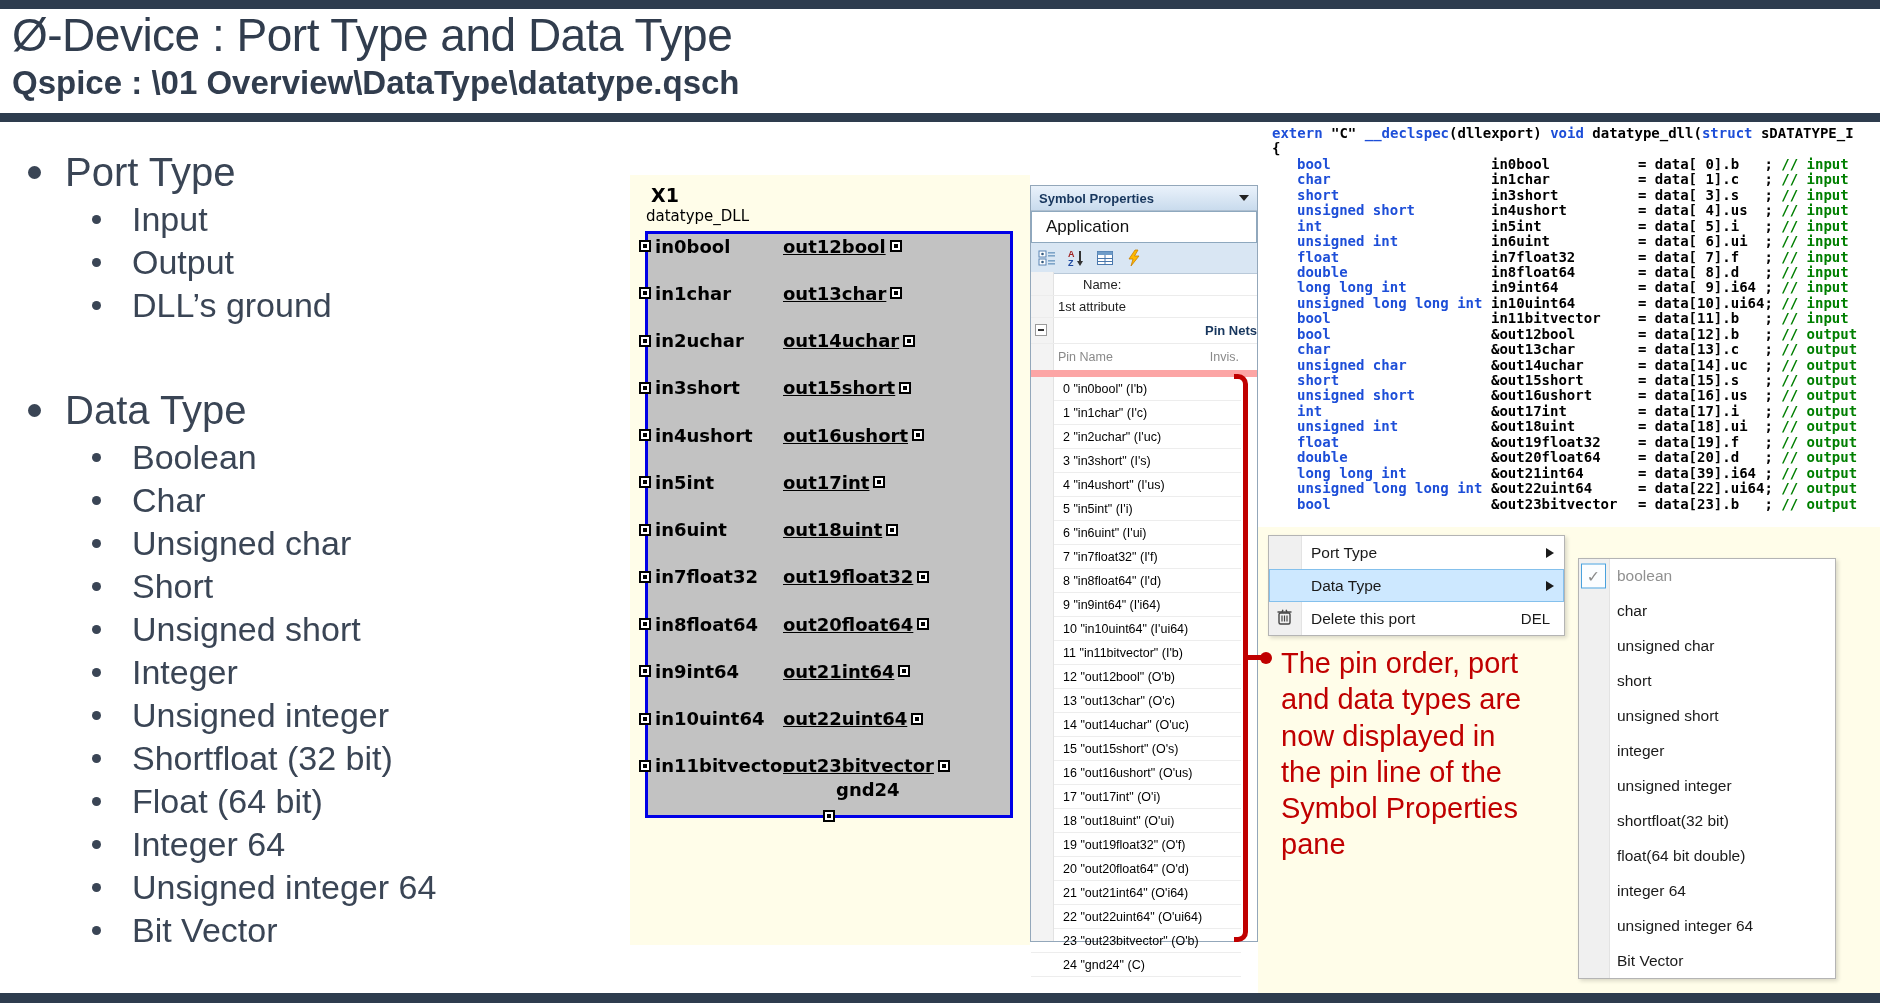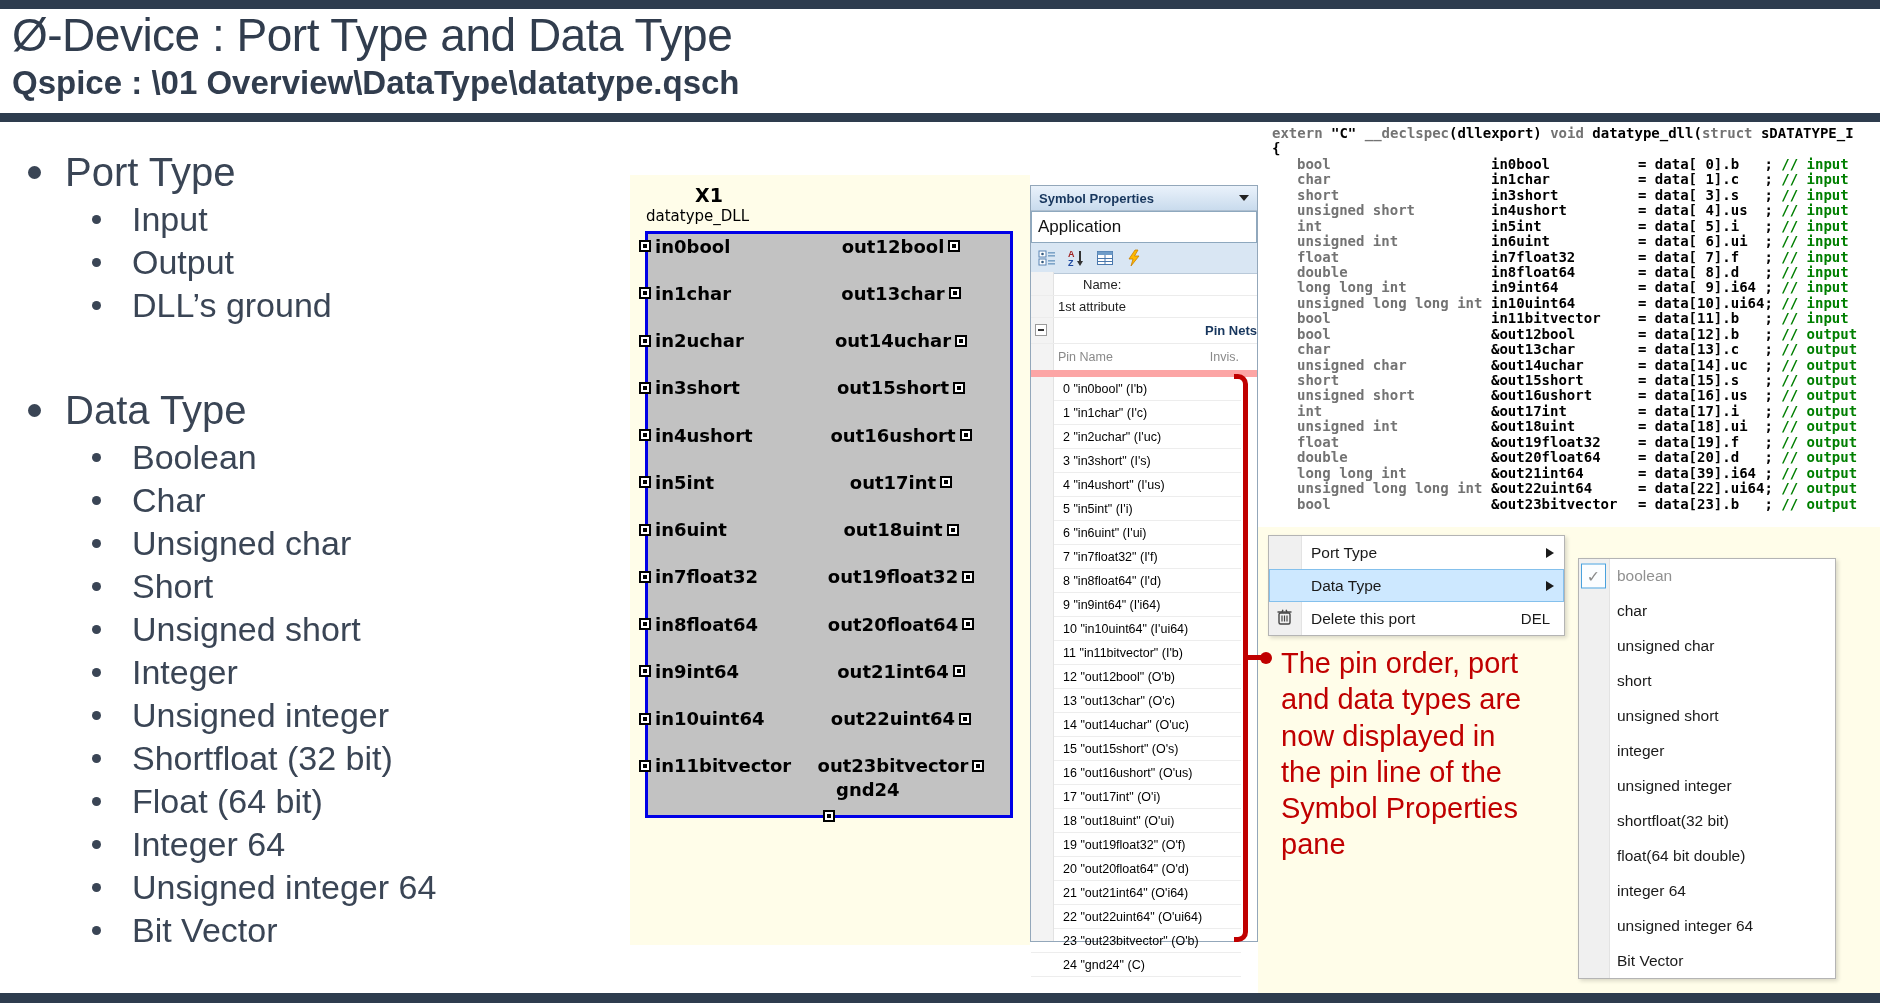--- a/index.html
+++ b/index.html
@@ -18,45 +18,45 @@
   .outline-block{position:absolute;left:20px;color:#3a4555;}
   #outline-port{top:146px;}
   #outline-data{top:384px;}
   .o-main{display:flex;align-items:center;height:52px;font-size:40px;}
   .o-main .dot{width:13px;height:13px;border-radius:50%;background:#3a4555;margin:0 24px 0 8px;flex:none;}
   .o-sub{display:flex;align-items:center;height:43px;font-size:34px;padding-left:72px;}
   .o-sub .dot{width:9px;height:9px;border-radius:50%;background:#3a4555;margin-right:31px;flex:none;}
 
   
   #canvas{position:absolute;left:630px;top:175px;width:400px;height:770px;background:#fffde9;}
-  #refdes{position:absolute;left:651px;top:184px;font:700 19px "DejaVu Sans",sans-serif;color:#000;margin-left:44px;}
+  #refdes{position:absolute;left:651px;top:184px;font:700 19px "DejaVu Sans",sans-serif;color:#000;}
   #symname{position:absolute;left:646px;top:207px;font:400 15px "DejaVu Sans",sans-serif;color:#000;}
   #symbol{position:absolute;left:645px;top:231px;width:368px;height:587px;box-sizing:border-box;
           background:#c2c2c2;border:3px solid #0000e6;}
   .pincol{position:absolute;top:236px;height:540px;display:flex;flex-direction:column;justify-content:space-between;}
   #pins-in{left:639px;width:240px;}
   #pins-out{left:779px;width:240px;}
   .pin-row{display:flex;align-items:center;height:20px;}
-  .pin-row.out{justify-content:center;}
+  .pin-row.out{justify-content:flex-start;text-decoration:underline;}
   .psq{width:12px;height:12px;box-sizing:border-box;border:2px solid #000;background:#fff;position:relative;flex:none;}
   .psq::after{content:"";position:absolute;left:2px;top:2px;width:4px;height:4px;background:#000;}
   .pin-label{font:700 18px "DejaVu Sans",sans-serif;color:#000;margin:0 4px;white-space:nowrap;}
   #gnd-label{position:absolute;left:836px;top:779px;font:700 18px "DejaVu Sans",sans-serif;color:#000;}
   #gnd-square{position:absolute;left:823px;top:810px;}
 
   
   #panel{position:absolute;left:1030px;top:185px;width:228px;height:757px;background:#fff;
          border:1px solid #93a7ba;box-sizing:border-box;font-family:"Liberation Sans",sans-serif;}
   #panel-header{height:24px;background:linear-gradient(#eaf2fb,#c9dbed);display:flex;align-items:center;
                 padding:0 8px;border-bottom:1px solid #aebfd0;}
   #panel-header .ttl{font-size:13px;font-weight:700;color:#17365d;}
   .tri-down{width:0;height:0;border-left:5px solid transparent;border-right:5px solid transparent;
             border-top:6px solid #222;margin-left:auto;}
   #app-row{height:30px;display:flex;align-items:center;border:1px solid #8ea8be;margin:0;background:#fff;
-           font-size:17px;color:#111;padding-left:6px;}
+           font-size:17px;color:#111;padding-left:14px;}
   #panel-toolbar{height:30px;background:#d9e6f3;display:flex;align-items:center;gap:9px;padding-left:6px;
                  border-bottom:1px solid #b9c9d9;}
   .tbtn{width:20px;height:20px;display:flex;align-items:center;justify-content:center;}
   #panel-gutter{position:absolute;left:0;top:86px;bottom:0;width:22px;background:#f3f3f3;border-right:1px solid #e2e2e2;}
   .prow{position:relative;display:flex;align-items:center;border-bottom:1px solid #ececec;font-size:13px;color:#222;}
   #row-name{height:21px;padding-left:52px;}
   #row-attr{height:21px;padding-left:27px;}
   #row-pinnets{height:25px;padding-left:27px;font-weight:700;color:#17365d;justify-content:flex-end;}
   .expander{position:absolute;left:4px;top:6px;width:12px;height:12px;box-sizing:border-box;border:1px solid #9a9a9a;
             background:#fff;display:flex;align-items:center;justify-content:center;}
@@ -77,21 +77,21 @@
               color:#c00000;white-space:pre-line;z-index:25;}
 
   
   #right-yellow{position:absolute;left:1258px;top:527px;width:622px;height:466px;background:#fffde9;}
 
   
   #code{position:absolute;left:1272px;top:126px;font:700 14px "DejaVu Sans Mono",monospace;
         line-height:15.45px;color:#000;white-space:nowrap;}
   .code-line{height:15.45px;}
   .decl{padding-left:25px;}
-  .kw{color:#737373;}
+  .kw{color:#1d4ed8;}
   .cmt{color:#007f00;}
   .ct{display:inline-block;width:194px;}
   .cn{display:inline-block;width:147px;}
   .cv{white-space:pre;}
 
   
   #ctxmenu{position:absolute;left:1268px;top:535px;width:295px;height:99px;background:#fff;
            border:1px solid #b4b4b4;box-shadow:2px 2px 4px rgba(0,0,0,0.15);z-index:20;
            display:flex;flex-direction:column;}
   #ctxmenu .gutter{position:absolute;left:0;top:0;bottom:0;width:32px;background:#f0f0f0;border-right:1px solid #e3e3e3;}

